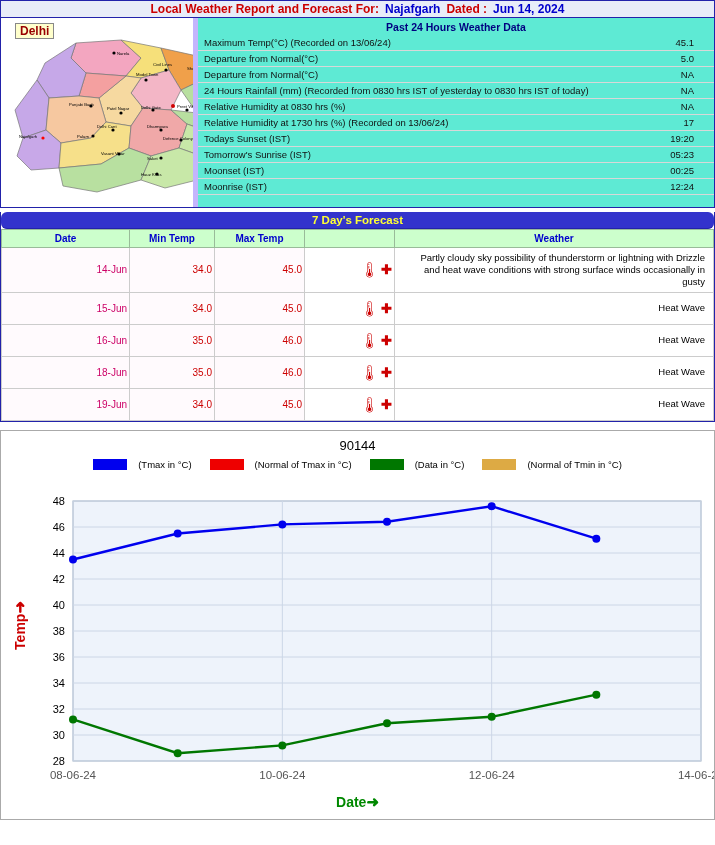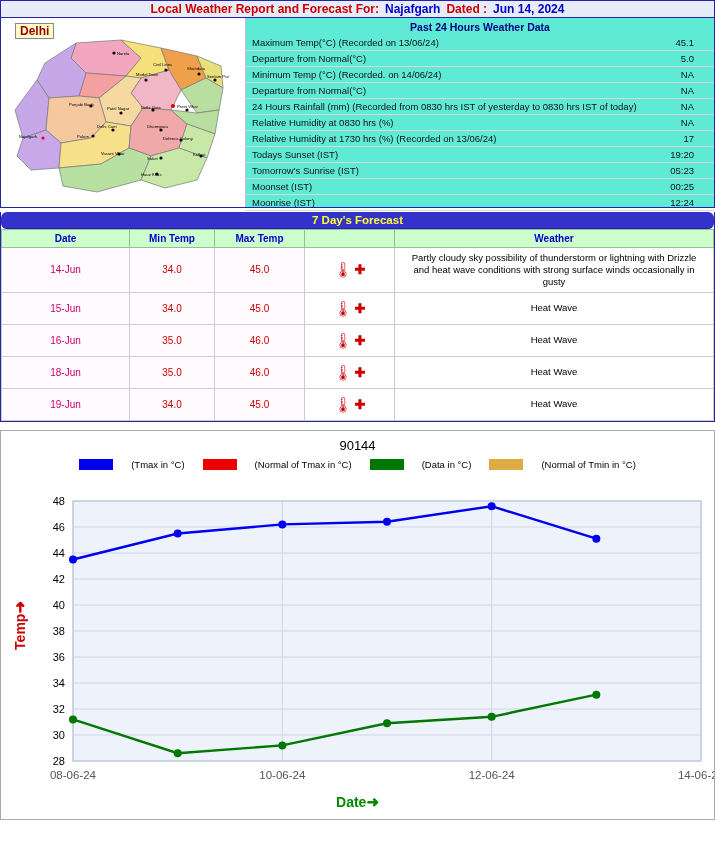--- a/index.html
+++ b/index.html
@@ -31,22 +31,22 @@
   .hdr-blue { color: #0000cc; }
 
   
   .top-section {
     display: flex;
     border: 1px solid #2222aa;
     border-top: none;
     height: 190px;
   }
   .map-pane {
-    width: 245px;
-    border-right: 1px solid #c4b5fd;
+    width: 197px;
+    border-right: 5px solid #c4b5fd;
     background: #ffffff;
     position: relative;
     overflow: hidden;
   }
   .map-title {
     position: absolute;
     top: 5px; left: 14px;
     font-size: 12px;
     font-weight: bold;
     color: #990000;
@@ -120,21 +120,21 @@
     padding: 3px 0;
     border: 1px solid #99bb99;
   }
   table.forecast th.w-date { width: 128px; }
   table.forecast th.w-min { width: 85px; }
   table.forecast th.w-max { width: 90px; }
   table.forecast th.w-icon { width: 90px; }
   table.forecast td {
     border: 1px solid #cccccc;
     font-size: 10px;
-    text-align: center;
+    text-align: right;
     padding: 6px 2px;
     height: 32px;
     color: #cc0066;
     background: #fffafd;
   }
   table.forecast td.temp { color: #cc0000; }
   table.forecast td.weather {
     color: #000000;
     background: #ffffff;
     font-size: 9.5px;
@@ -165,21 +165,21 @@
     padding-top: 7px;
   }
   .legend {
     display: flex;
     justify-content: center;
     gap: 18px;
     margin-top: 6px;
     font-size: 9.5px;
     color: #000;
   }
-  .legend-item { display: flex; align-items: center; gap: 18px; }
+  .legend-item { display: flex; align-items: center; gap: 11px; }
   .swatch { width: 34px; height: 11px; display: inline-block; }
   .plot-area { position: absolute; top: 62px; left: 0; width: 100%; height: 320px; }
   .axis-label-y {
     position: absolute;
     left: 10px; top: 170px;
     color: #cc0000;
     font-size: 14px;
     font-weight: bold;
     writing-mode: vertical-rl;
     transform: rotate(180deg);
@@ -282,24 +282,20 @@
         <tbody>
           <tr>
               <td>Maximum Temp(°C) (Recorded on 13/06/24)</td>
               <td class="val">45.1</td>
             </tr>
           <tr>
               <td>Departure from Normal(°C)</td>
               <td class="val">5.0</td>
             </tr>
           <tr>
-              <td>Minimum Temp (°C) (Recorded. on 14/06/24)</td>
-              <td class="val">NA</td>
-            </tr>
-          <tr>
               <td>Departure from Normal(°C)</td>
               <td class="val">NA</td>
             </tr>
           <tr>
               <td>24 Hours Rainfall (mm) (Recorded from 0830 hrs IST of yesterday to 0830 hrs IST of today)</td>
               <td class="val">NA</td>
             </tr>
           <tr>
               <td>Relative Humidity at 0830 hrs (%)</td>
               <td class="val">NA</td>

